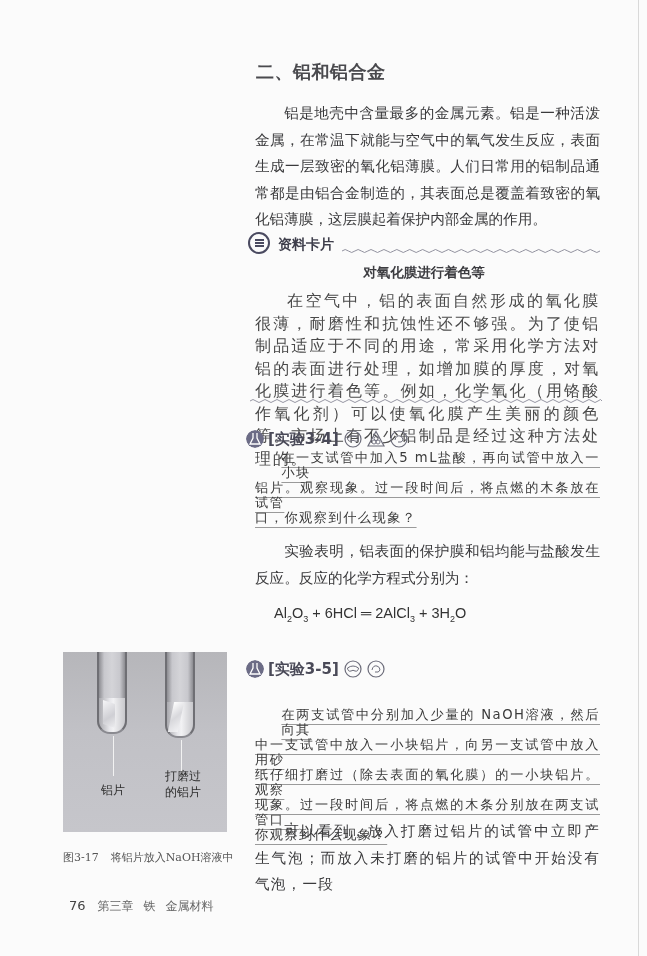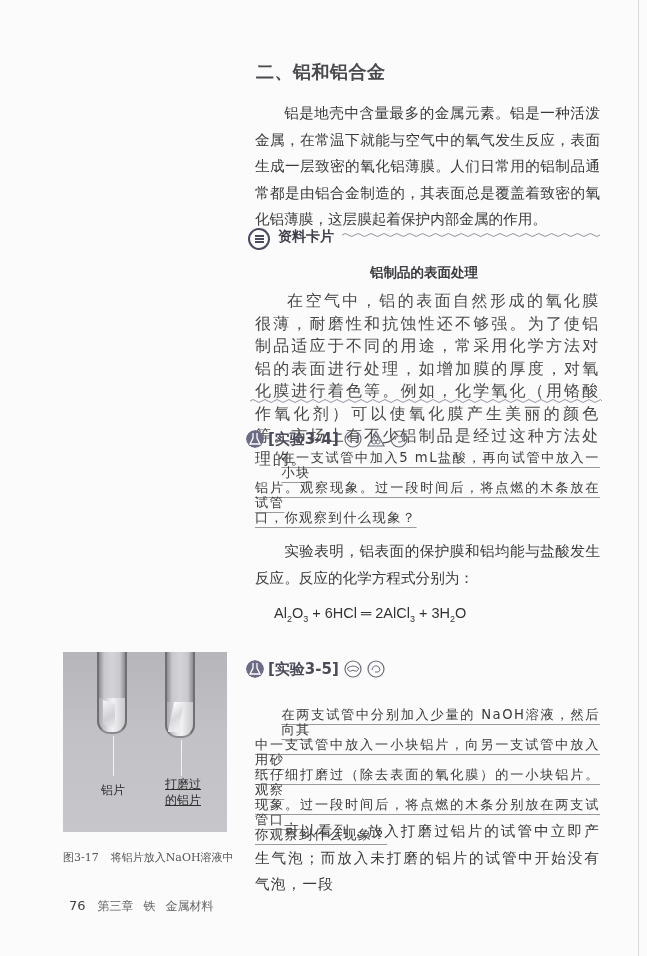--- a/index.html
+++ b/index.html
@@ -19,21 +19,21 @@
     font-size: 18px; font-weight: bold; color: #4a4a4e; letter-spacing: 0.5px;
   }
   .para {
     position: absolute; left: 255px; width: 345px;
     font-size: 14.6px; line-height: 26.5px; color: #3a3a3c;
     text-align: justify; text-indent: 2em; margin: 0;
   }
 
   .card-header {
     position: absolute; left: 248px; top: 228px; width: 352px; height: 26px;
-    display: flex; align-items: flex-start;
+    display: flex; align-items: flex-end;
   }
   .card-icon {
     width: 22px; height: 22px; border-radius: 50%;
     border: 2.5px solid #4a4a60; box-sizing: border-box;
     display: flex; align-items: center; justify-content: center; flex: none;
   }
   .card-icon span { display: block; width: 9px; height: 2px; background: #4a4a60; margin: 1px 0; }
   .card-title {
     margin-left: 8px;
     font-family: "DejaVu Sans", "Liberation Sans", sans-serif;
@@ -141,21 +141,21 @@
         <span></span>
         <span></span>
         <span></span>
       </div>
   </div>
   <span class="card-title">资料卡片</span>
   <svg class="wavy" viewBox="0 0 240 6" preserveAspectRatio="none">
     <path d="M0 3 Q3 0 6 3 T12 3 T18 3 T24 3 T30 3 T36 3 T42 3 T48 3 T54 3 T60 3 T66 3 T72 3 T78 3 T84 3 T90 3 T96 3 T102 3 T108 3 T114 3 T120 3 T126 3 T132 3 T138 3 T144 3 T150 3 T156 3 T162 3 T168 3 T174 3 T180 3 T186 3 T192 3 T198 3 T204 3 T210 3 T216 3 T222 3 T228 3 T234 3 T240 3" fill="none" stroke="#8a8a98" stroke-width="0.9"></path>
   </svg>
 </div>
-<div class="card-subtitle">铝制品的表面处理</div>
+<div class="card-subtitle">对氧化膜进行着色等</div>
 <p class="card-body">在空气中，铝的表面自然形成的氧化膜很薄，耐磨性和抗蚀性还不够强。为了使铝制品适应于不同的用途，常采用化学方法对铝的表面进行处理，如增加膜的厚度，对氧化膜进行着色等。例如，化学氧化（用铬酸作氧化剂）可以使氧化膜产生美丽的颜色等。市场上有不少铝制品是经过这种方法处理的。</p>
 <svg class="card-bottom-wave" viewBox="0 0 352 6" preserveAspectRatio="none">
   <path d="M0 3 Q3 0 6 3 T12 3 T18 3 T24 3 T30 3 T36 3 T42 3 T48 3 T54 3 T60 3 T66 3 T72 3 T78 3 T84 3 T90 3 T96 3 T102 3 T108 3 T114 3 T120 3 T126 3 T132 3 T138 3 T144 3 T150 3 T156 3 T162 3 T168 3 T174 3 T180 3 T186 3 T192 3 T198 3 T204 3 T210 3 T216 3 T222 3 T228 3 T234 3 T240 3 T246 3 T252 3 T258 3 T264 3 T270 3 T276 3 T282 3 T288 3 T294 3 T300 3 T306 3 T312 3 T318 3 T324 3 T330 3 T336 3 T342 3 T348 3 T352 3" fill="none" stroke="#8a8a98" stroke-width="0.9"></path>
 </svg>
 
 <div class="exp-header" style="top:428px;">
   <svg class="flask-icon" viewBox="0 0 18 18" style="background:none;">
     <circle cx="9" cy="9" r="9" fill="#6c6c86"></circle>
     <path d="M7 3 L7 8 L4 14 L14 14 L11 8 L11 3" fill="none" stroke="#fff" stroke-width="1.3"></path>
   </svg>
@@ -192,21 +192,21 @@
     <div class="liquid" style="height:34px;"></div>
     <div class="foil" style="left:4px; bottom:6px; width:12px; height:24px; transform:skewY(18deg);"></div>
   </div>
   <div class="pointer" style="left:50px; top:84px; height:40px;"></div>
   <div class="tube" style="left:102px; top:0; height:84px;">
     <div class="liquid" style="height:34px;"></div>
     <div class="foil" style="left:4px; bottom:4px; width:10px; height:30px; transform:skewX(-12deg); background:linear-gradient(135deg,#ffffff,#d8d8dc 50%,#f2f2f4);"></div>
   </div>
   <div class="pointer" style="left:118px; top:88px; height:36px;"></div>
   <div class="fig-label" style="left:32px; top:130px; width:36px;">铝片</div>
-  <div class="fig-label" style="left:96px; top:124px; width:48px;text-decoration:underline;">
+  <div class="fig-label" style="left:96px; top:116px; width:48px;">
     <div>打磨过</div>
     <div>的铝片</div>
   </div>
 </div>
 <div class="fig-caption">
   <span class="num">图3-17</span><span>将铝片放入NaOH溶液中</span>
 </div>
 
 <div class="exp-header" style="top:658px;">
   <svg class="flask-icon" viewBox="0 0 18 18" style="background:none;">

